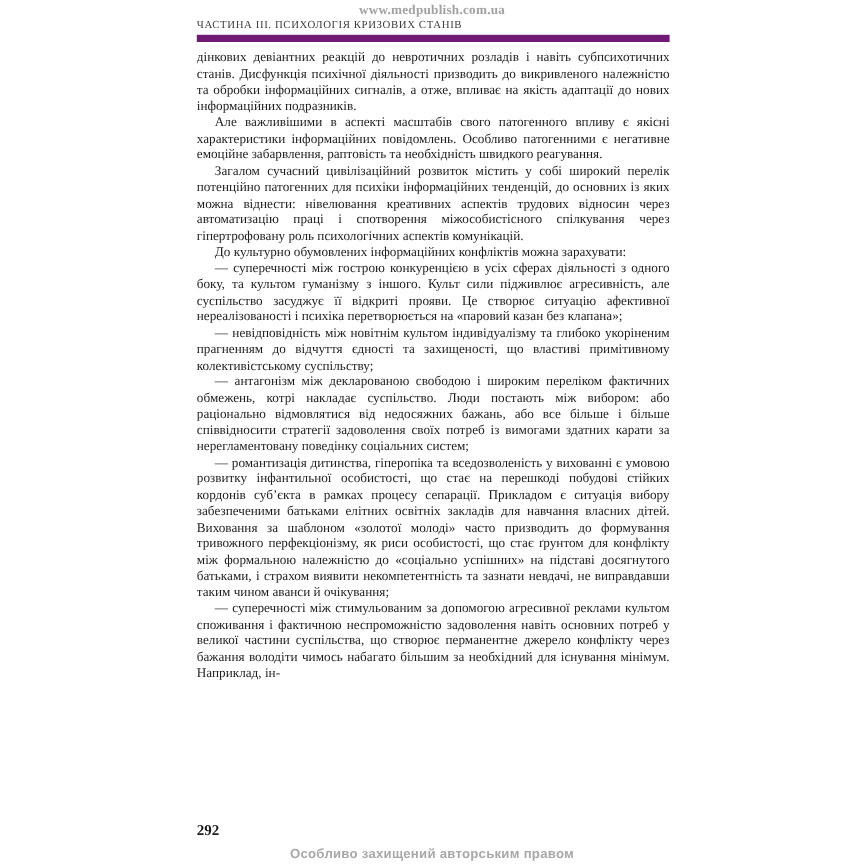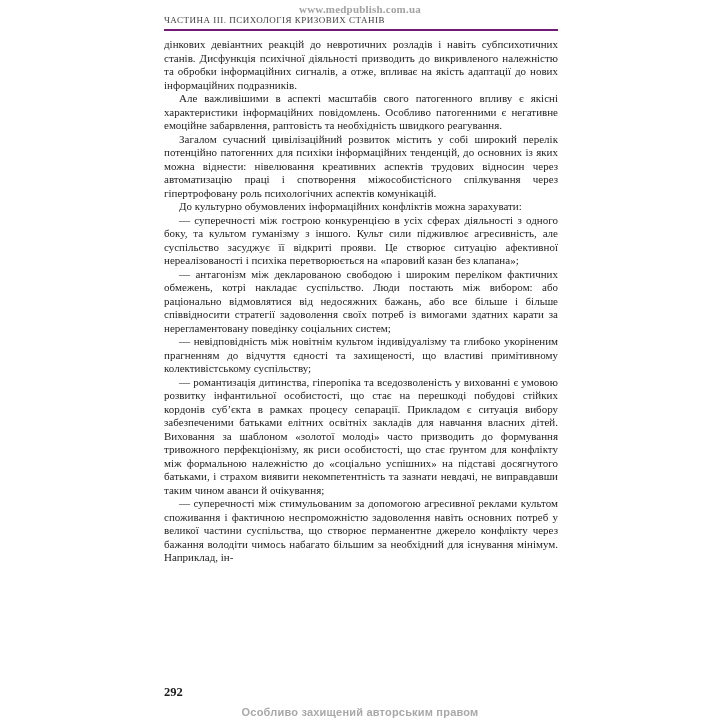--- a/index.html
+++ b/index.html
@@ -33,21 +33,21 @@
     left: 164px;
     top: 15px;
     width: 394px;
   }
   .running-header {
     font-family: "Liberation Serif", serif;
     font-size: 9px;
     color: #3d3d3d;
     letter-spacing: 0.5px;
     padding-bottom: 4px;
-    border-bottom: 2px solid #701a75;
+    border-bottom: 6px solid #701a75;
     margin-bottom: 7px;
   }
   .body-text {
     height: 645px;
     overflow: hidden;
     color: #1d1d1d;
     font-size: 11px;
     line-height: 13.5px;
     text-align: justify;
     hyphens: auto;
@@ -95,22 +95,22 @@
     <div class="running-header">
       <span>ЧАСТИНА III. ПСИХОЛОГІЯ КРИЗОВИХ СТАНІВ</span>
     </div>
 
     <div class="body-text">
       <p class="para no-indent">дінкових девіантних реакцій до невротичних розладів і навіть субпсихотичних станів. Дисфункція психічної діяльності призводить до викривленого належністю та обробки інформаційних сигналів, а отже, впливає на якість адаптації до нових інформаційних подразників.</p>
       <p class="para">Але важливішими в аспекті масштабів свого патогенного впливу є якісні характеристики інформаційних повідомлень. Особливо патогенними є негативне емоційне забарвлення, раптовість та необхідність швидкого реагування.</p>
       <p class="para">Загалом сучасний цивілізаційний розвиток містить у собі широкий перелік потенційно патогенних для психіки інформаційних тенденцій, до основних із яких можна віднести: нівелювання креативних аспектів трудових відносин через автоматизацію праці і спотворення міжособистісного спілкування через гіпертрофовану роль психологічних аспектів комунікацій.</p>
       <p class="para">До культурно обумовлених інформаційних конфліктів можна зарахувати:</p>
       <p class="para">— суперечності між гострою конкуренцією в усіх сферах діяльності з одного боку, та культом гуманізму з іншого. Культ сили підживлює агресивність, але суспільство засуджує її відкриті прояви. Це створює ситуацію афективної нереалізованості і психіка перетворюється на «паровий казан без клапана»;</p>
+      <p class="para">— невідповідність між новітнім культом індивідуалізму та глибоко укоріненим прагненням до відчуття єдності та захищеності, що властиві примітивному колективістському суспільству;</p>
       <p class="para">— антагонізм між декларованою свободою і широким переліком фактичних обмежень, котрі накладає суспільство. Люди постають між вибором: або раціонально відмовлятися від недосяжних бажань, або все більше і більше співвідносити стратегії задоволення своїх потреб із вимогами здатних карати за нерегламентовану поведінку соціальних систем;</p>
-      <p class="para">— невідповідність між новітнім культом індивідуалізму та глибоко укоріненим прагненням до відчуття єдності та захищеності, що властиві примітивному колективістському суспільству;</p>
       <p class="para">— романтизація дитинства, гіперопіка та вседозволеність у вихованні є умовою розвитку інфантильної особистості, що стає на перешкоді побудові стійких кордонів суб’єкта в рамках процесу сепарації. Прикладом є ситуація вибору забезпеченими батьками елітних освітніх закладів для навчання власних дітей. Виховання за шаблоном «золотої молоді» часто призводить до формування тривожного перфекціонізму, як риси особистості, що стає ґрунтом для конфлікту між формальною належністю до «соціально успішних» на підставі досягнутого батьками, і страхом виявити некомпетентність та зазнати невдачі, не виправдавши таким чином аванси й очікування;</p>
       <p class="para">— суперечності між стимульованим за допомогою агресивної реклами культом споживання і фактичною неспроможністю задоволення навіть основних потреб у великої частини суспільства, що створює перманентне джерело конфлікту через бажання володіти чимось набагато більшим за необхідний для існування мінімум. Наприклад, ін-</p>
     </div>
 
   </div>
 
   <div class="page-number">292</div>
 
   <div class="watermark-bottom">Особливо захищений авторським правом</div>
 

